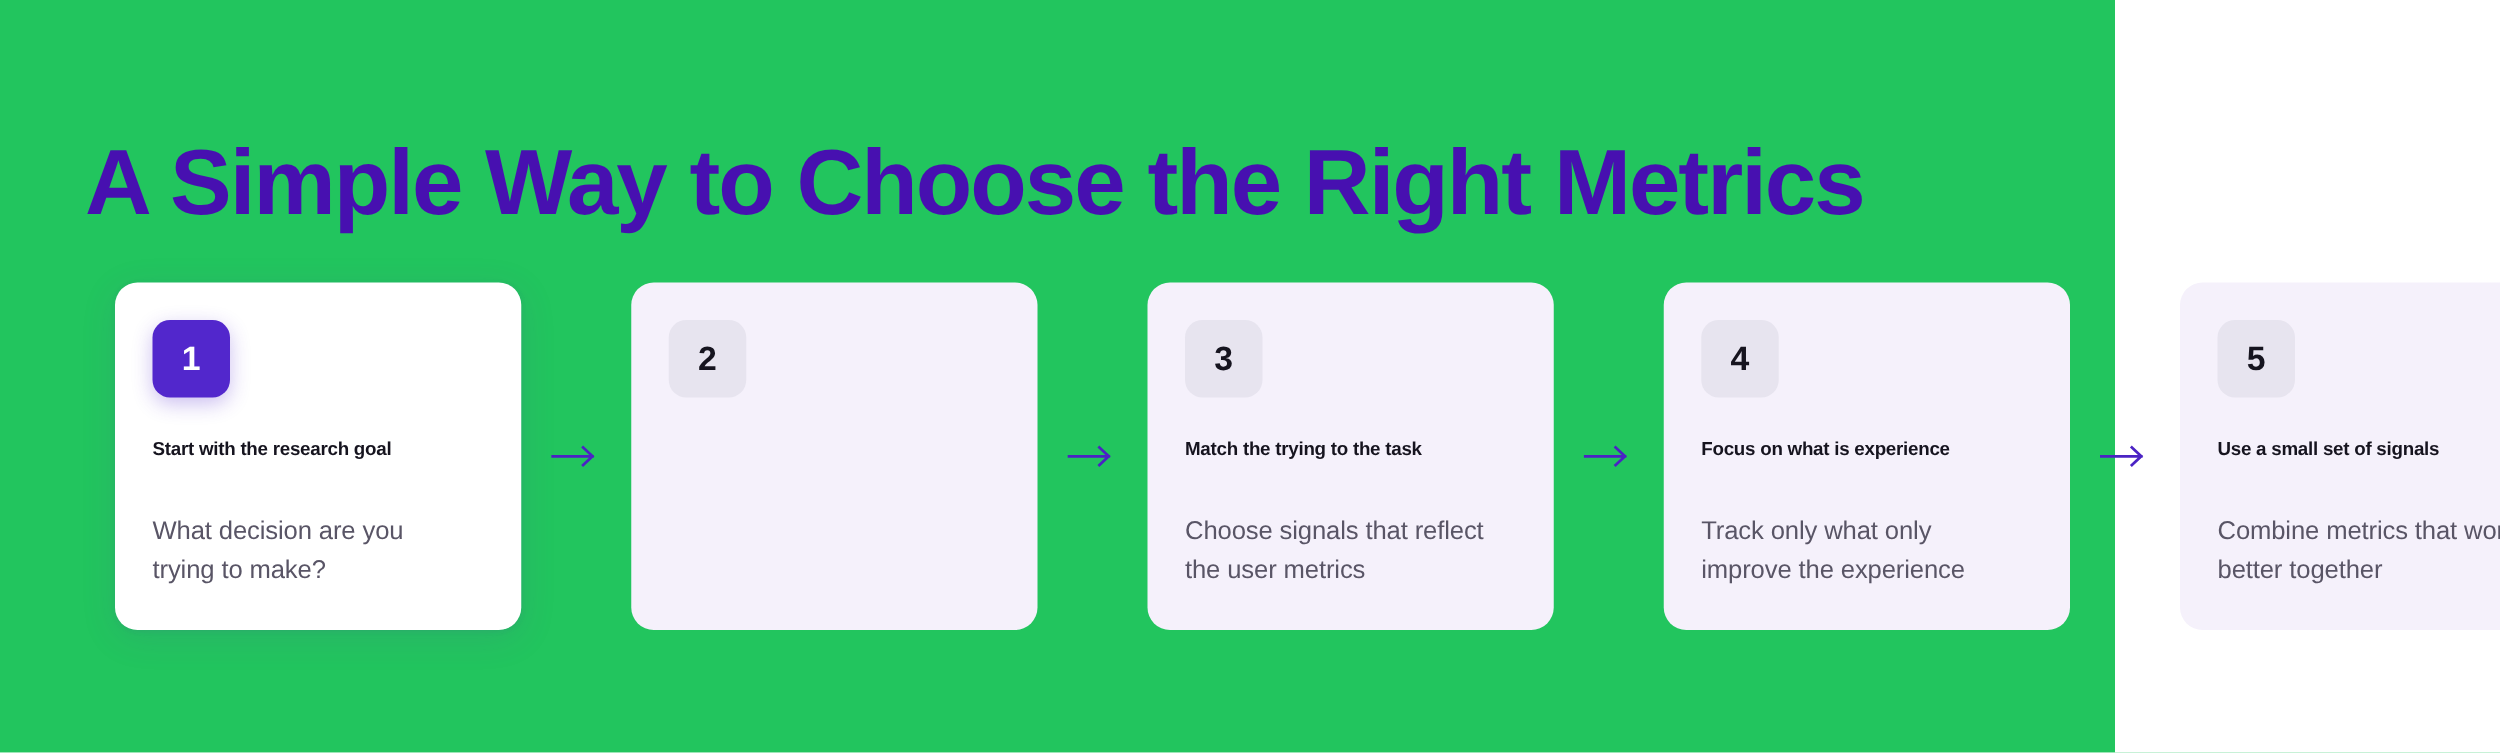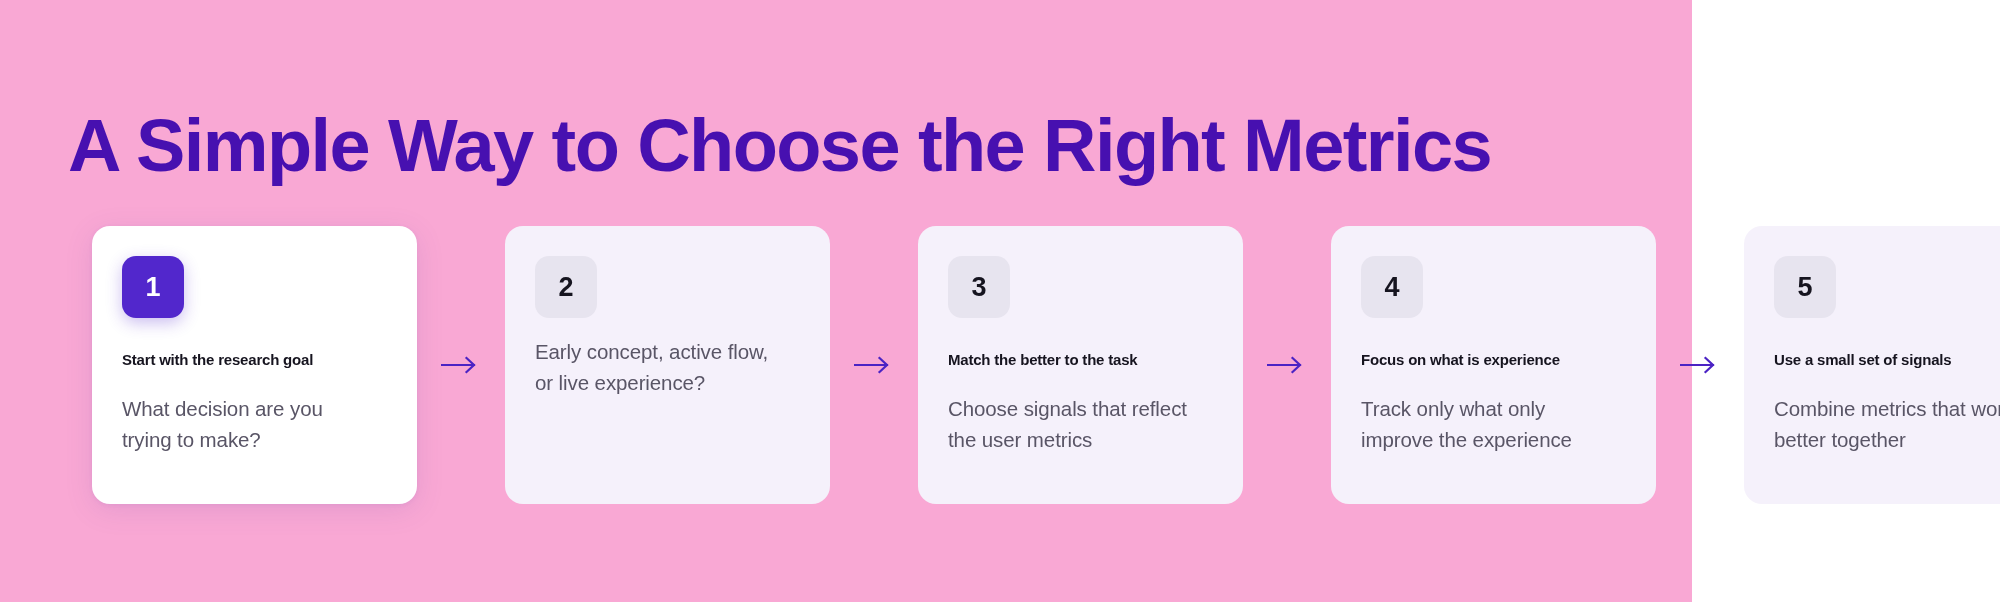--- a/index.html
+++ b/index.html
@@ -13,21 +13,21 @@
     height: 602px;
     overflow: hidden;
     font-family: "Liberation Sans", sans-serif;
     -webkit-font-smoothing: antialiased;
   }
 
   .page {
     position: relative;
     width: 1692px;
     height: 602px;
-    background: #f9a8d4;
+    background: #22c55e;
   }
 
   
   .page-title {
     position: absolute;
     left: 68px;
     top: 52px;
     font-size: 74px;
     line-height: 88px;
     font-weight: 700;
@@ -89,21 +89,21 @@
     margin-top: 27px;
     font-size: 15px;
     line-height: 30px;
     font-weight: 700;
     color: #16141F;
     letter-spacing: -0.2px;
     max-width: 255px;
   }
 
   .step-desc {
-    margin-top: 18px;
+    margin-top: 34px;
     font-size: 20.5px;
     line-height: 31px;
     font-weight: 400;
     color: #595566;
     letter-spacing: -0.1px;
     max-width: 250px;
   }
 
   
   .step-arrow {
@@ -139,34 +139,33 @@
     <div class="step-arrow">
       <svg width="40" height="22" viewBox="0 0 40 22" aria-hidden="true">
         <path d="M1 11 H33 M25.5 4 L33 11 L25.5 18" fill="none" stroke="#4B23C4" stroke-width="2.2" stroke-linecap="square" stroke-linejoin="miter"></path>
       </svg>
     </div>
 
     <div class="step-card">
       <div class="step-badge">
         <span>2</span>
       </div>
-      <div class="step-desc">Early concept, active flow, or live experience?</div>
     </div>
 
     <div class="step-arrow">
       <svg width="40" height="22" viewBox="0 0 40 22" aria-hidden="true">
         <path d="M1 11 H33 M25.5 4 L33 11 L25.5 18" fill="none" stroke="#4B23C4" stroke-width="2.2" stroke-linecap="square" stroke-linejoin="miter"></path>
       </svg>
     </div>
 
     <div class="step-card">
       <div class="step-badge">
         <span>3</span>
       </div>
-      <div class="step-title">Match the better to the task</div>
+      <div class="step-title">Match the trying to the task</div>
       <div class="step-desc">Choose signals that reflect the user metrics</div>
     </div>
 
     <div class="step-arrow">
       <svg width="40" height="22" viewBox="0 0 40 22" aria-hidden="true">
         <path d="M1 11 H33 M25.5 4 L33 11 L25.5 18" fill="none" stroke="#4B23C4" stroke-width="2.2" stroke-linecap="square" stroke-linejoin="miter"></path>
       </svg>
     </div>
 
     <div class="step-card">

